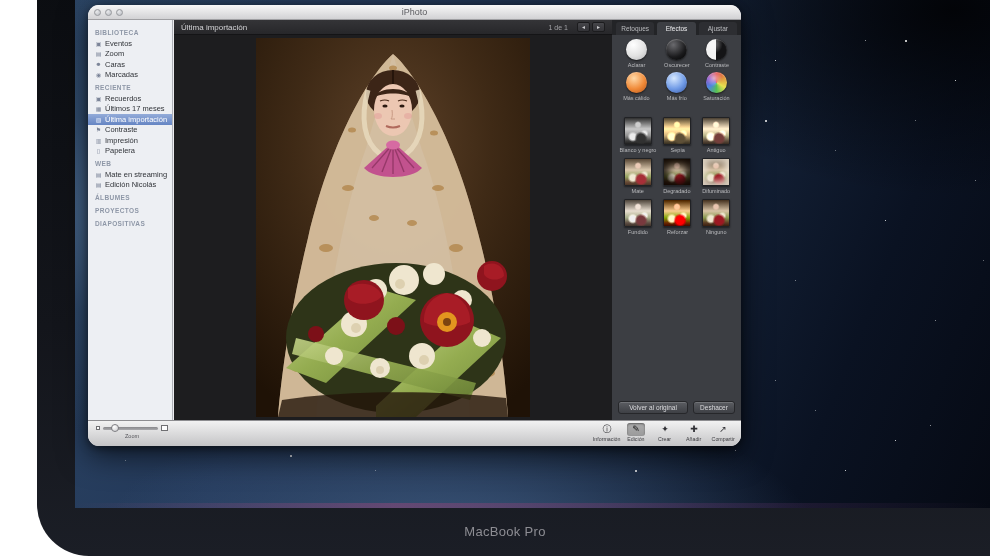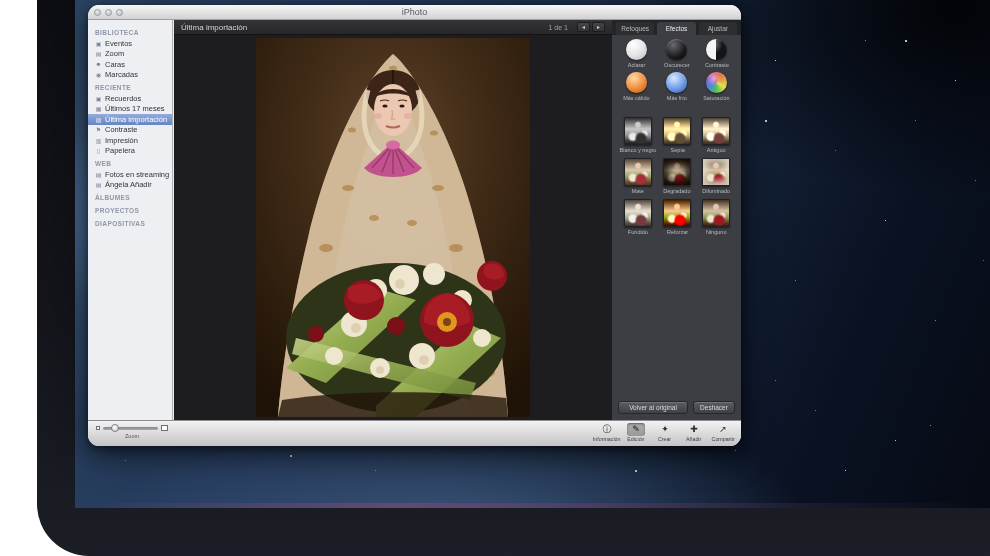--- a/index.html
+++ b/index.html
@@ -145,20 +145,21 @@
 </head>
 <body>
 
 <div id="canvas">
   <div id="laptop-body"></div>
   <div id="screen">
     <div class="stars"></div>
     <div class="stars big"></div>
     <div class="horizon"></div>
   </div>
+  <div id="bezel-label">MacBook Pro</div>
 
   <div id="window">
     <div id="titlebar">
       <span class="traffic" id="tl-close"></span>
       <span class="traffic" id="tl-min"></span>
       <span class="traffic" id="tl-zoom"></span>
       <div id="window-title">iPhoto</div>
     </div>
 
     <div id="content">
@@ -204,25 +205,25 @@
           <span>Impresión</span>
           </div>
         <div class="sb-item">
           <span class="sb-ico">▯</span>
           <span>Papelera</span>
           </div>
 
         <div class="sb-header">WEB</div>
         <div class="sb-item">
           <span class="sb-ico">▤</span>
-          <span>Fotos en streaming</span>
+          <span>Mate en streaming</span>
           </div>
         <div class="sb-item">
           <span class="sb-ico">▤</span>
-          <span>Ángela Añadir</span>
+          <span>Edición Nicolás</span>
           </div>
 
         <div class="sb-header">ÁLBUMES</div>
         <div class="sb-header">PROYECTOS</div>
         <div class="sb-header">DIAPOSITIVAS</div>
       </div>
 
       <div id="main">
         <div id="photo-toolbar">
           <span id="pt-title">Última importación</span>

